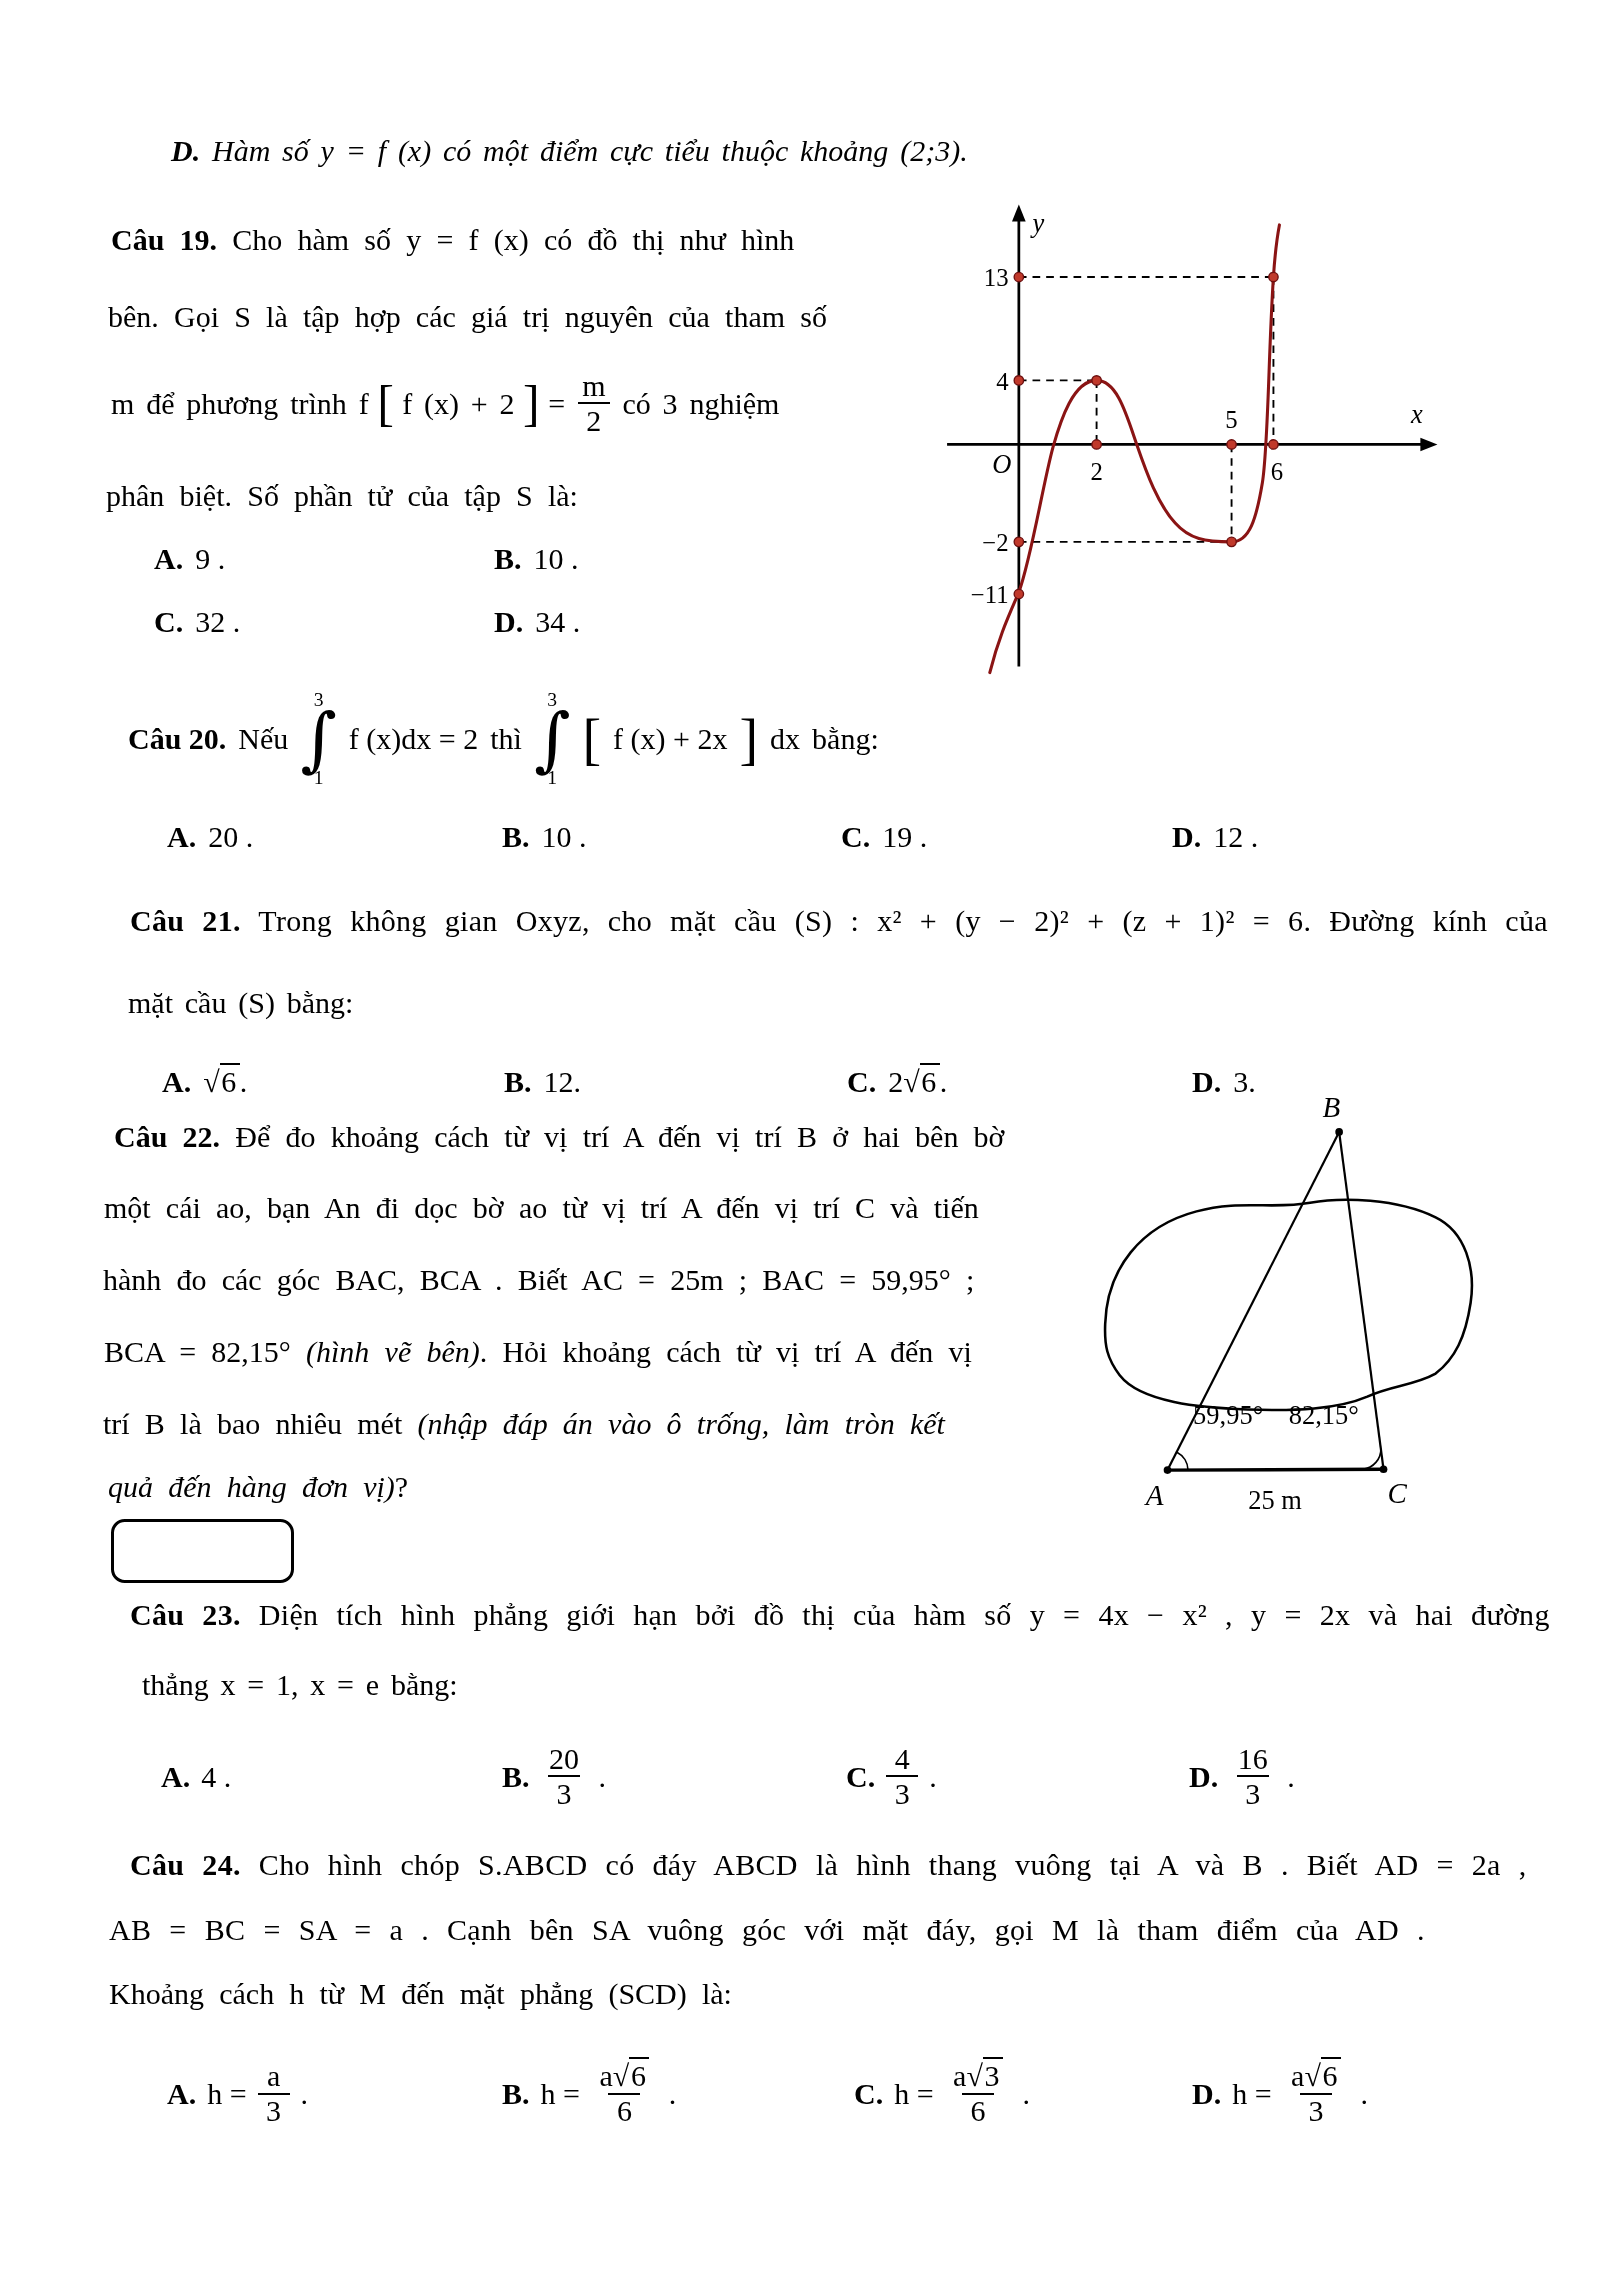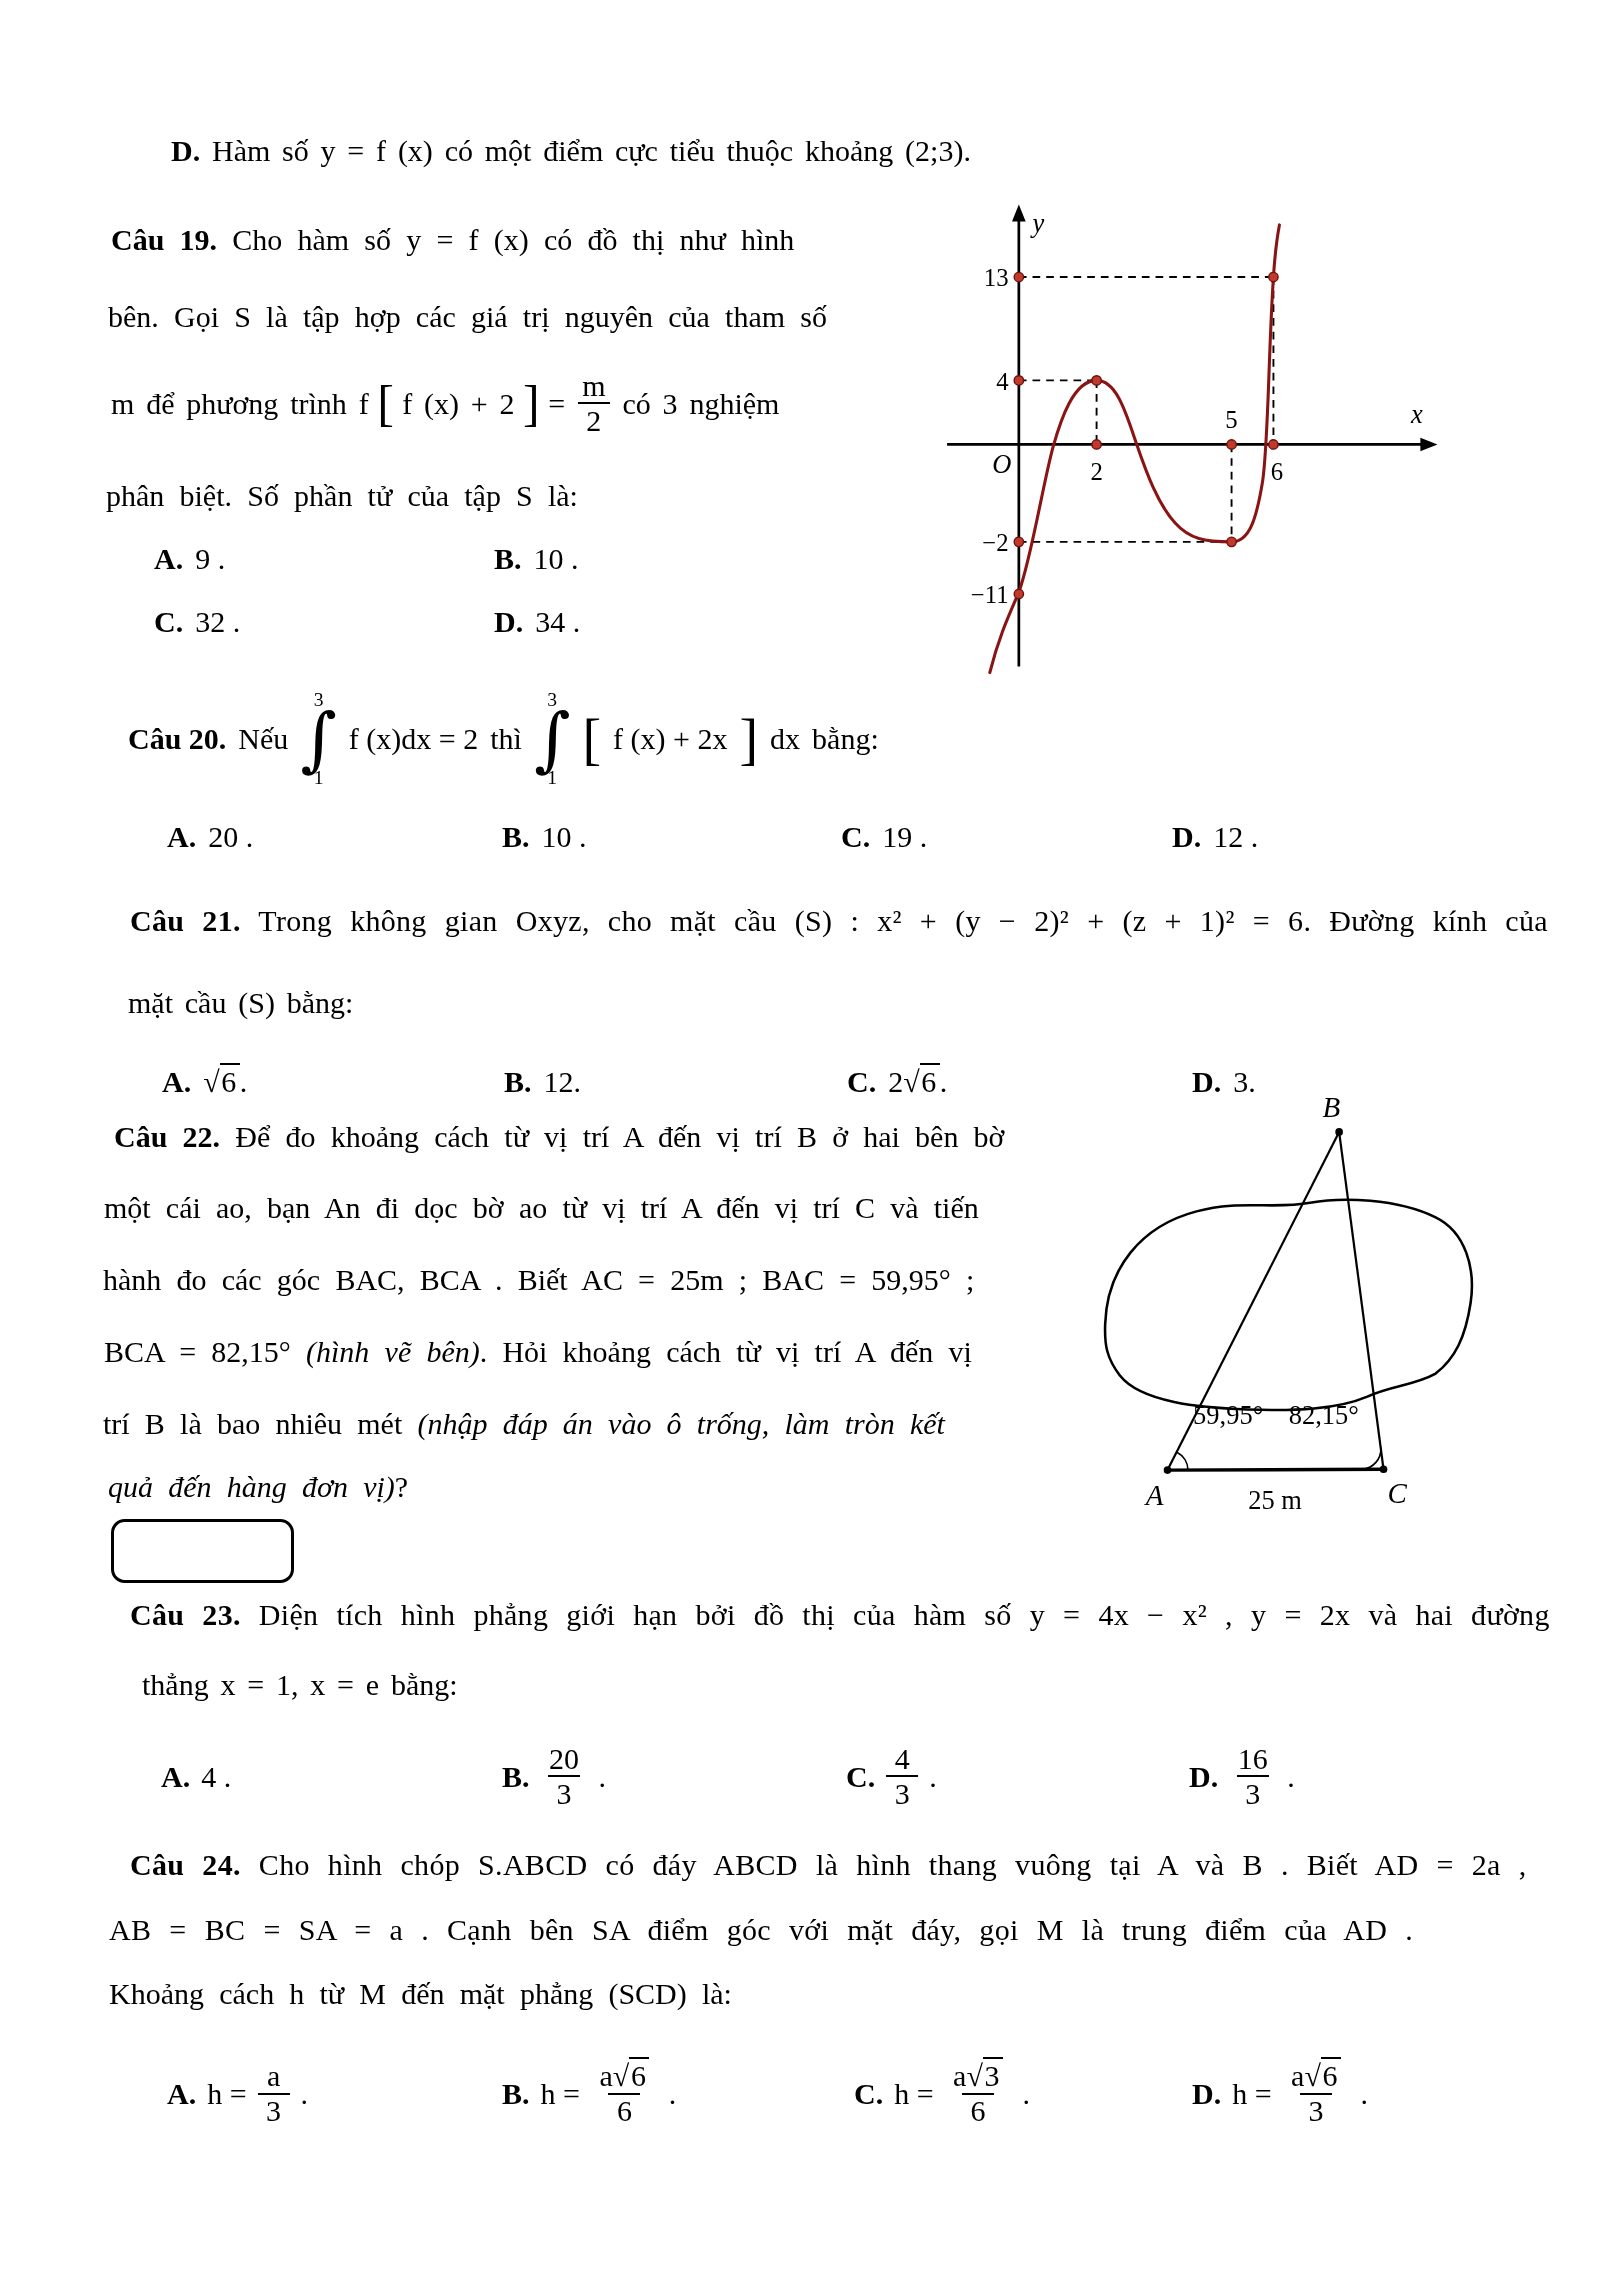--- a/index.html
+++ b/index.html
@@ -27,21 +27,21 @@
   .intlim{font-size:19.6px;line-height:1.1;}
   .intsym{font-size:70px;line-height:.8;font-family:"DejaVu Serif",serif;}
   .sqrt{white-space:nowrap;}
   .sqrt .rad{border-top:2.6px solid #000;padding:0 3.4px 0 1.7px;}
   .answer-box{position:absolute;border:3.4px solid #000;border-radius:13.7px;background:#fff;}
   svg text{font-family:"Liberation Serif",serif;}
 </style>
 </head>
 <body>
 
-<div class="abs wsA" style="left:171px;top:130px;">
+<div class="abs wsA" style="left:171px;top:130px;font-style:italic;">
   <span class="b">D.</span>
   <span>Hàm số y = f (x) có một điểm cực tiểu thuộc khoảng (2;3).</span>
 </div>
 
 <div class="abs wsB" style="left:111px;top:219px;">
   <span class="b">Câu 19.</span>
   <span>Cho hàm số y = f (x) có đồ thị như hình</span>
 </div>
 <div class="abs wsB" style="left:108px;top:296px;">bên. Gọi S là tập hợp các giá trị nguyên của tham số</div>
 
@@ -273,21 +273,21 @@
     <span class="fn">16</span>
     <span class="fd">3</span>
   </span>
   <span>.</span>
 </div>
 
 <div class="abs wsC" style="left:130px;top:1844px;">
   <span class="b">Câu 24.</span>
   <span>Cho hình chóp S.ABCD có đáy ABCD là hình thang vuông tại A và B . Biết AD = 2a ,</span>
 </div>
-<div class="abs wsC" style="left:109px;top:1909px;">AB = BC = SA = a . Cạnh bên SA điểm góc với mặt đáy, gọi M là trung điểm của AD .</div>
+<div class="abs wsC" style="left:109px;top:1909px;">AB = BC = SA = a . Cạnh bên SA vuông góc với mặt đáy, gọi M là tham điểm của AD .</div>
 <div class="abs wsB" style="left:109px;top:1973px;">Khoảng cách h từ M đến mặt phẳng (SCD) là:</div>
 
 <div class="optf" style="left:167px;top:2042px;height:104px;">
   <span class="optlab">A.</span>
   <span>h =</span>
   <span class="frac">
     <span class="fn">a</span>
     <span class="fd">3</span>
   </span>
   <span>.</span>

